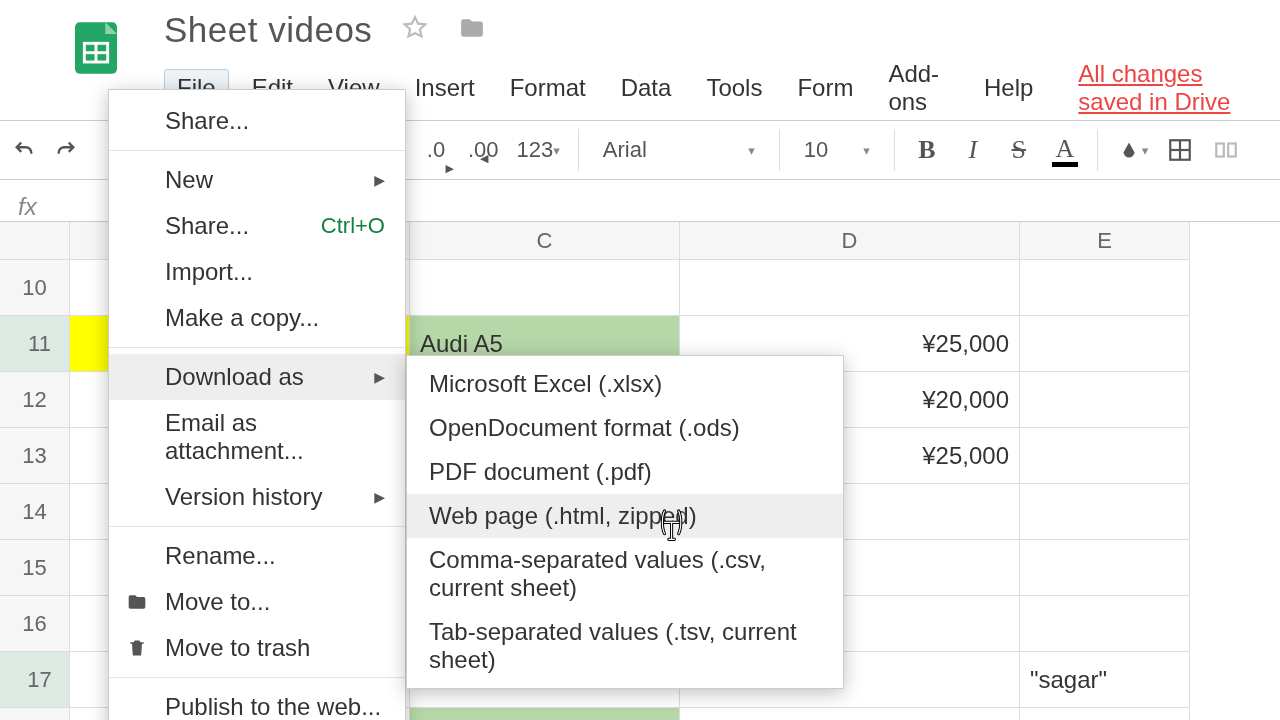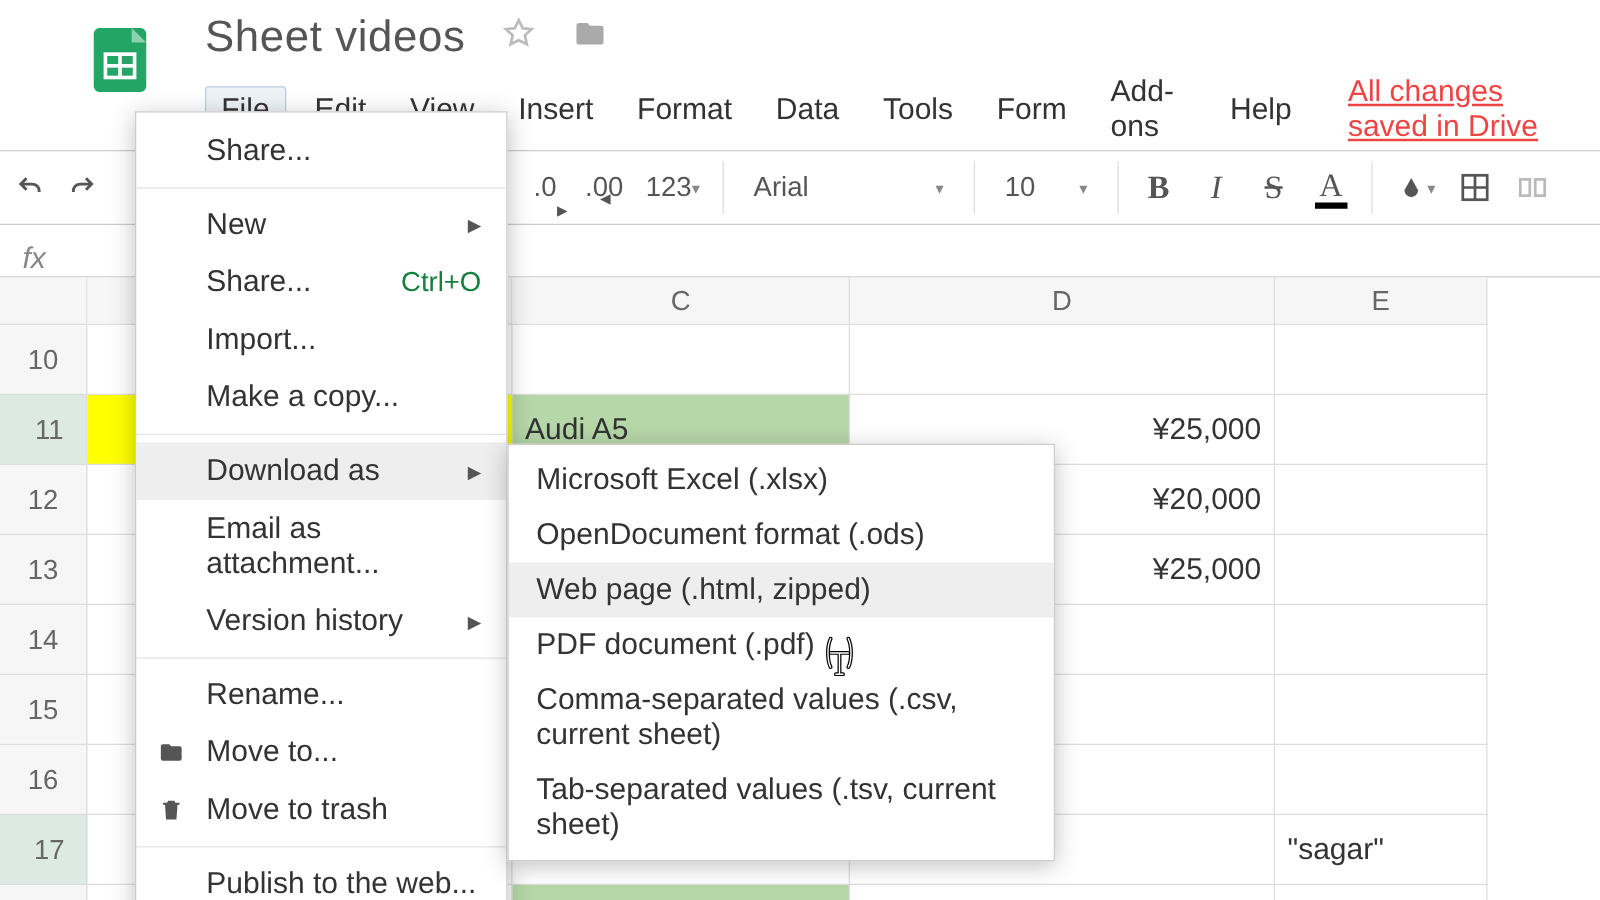--- a/index.html
+++ b/index.html
@@ -421,22 +421,22 @@
   <div class="divider"></div>
   <div class="mitem">
       <span>Publish to the web...</span>
     </div>
 
 </div>
 
 <div class="submenu">
   <div class="sitem">Microsoft Excel (.xlsx)</div>
   <div class="sitem">OpenDocument format (.ods)</div>
+  <div class="sitem">PDF document (.pdf)</div>
   <div class="sitem hover">Web page (.html, zipped)</div>
-  <div class="sitem">PDF document (.pdf)</div>
   <div class="sitem">Comma-separated values (.csv, current sheet)</div>
   <div class="sitem">Tab-separated values (.tsv, current sheet)</div>
 </div>
 
 <div class="cursor">
   <svg width="34" height="40" viewBox="0 0 24 28">
     <path d="M6 2 C4 6 4 14 6 18 M6 10 h10 M16 2 C18 6 18 14 16 18 M11 10 v12 M9 22 h4" fill="none" stroke="#000" stroke-width="2.2" stroke-linecap="round"></path>
     <path d="M6 2 C4 6 4 14 6 18 M6 10 h10 M16 2 C18 6 18 14 16 18 M11 10 v12 M9 22 h4" fill="none" stroke="#fff" stroke-width="0.8" stroke-linecap="round"></path>
   </svg>
 </div>

